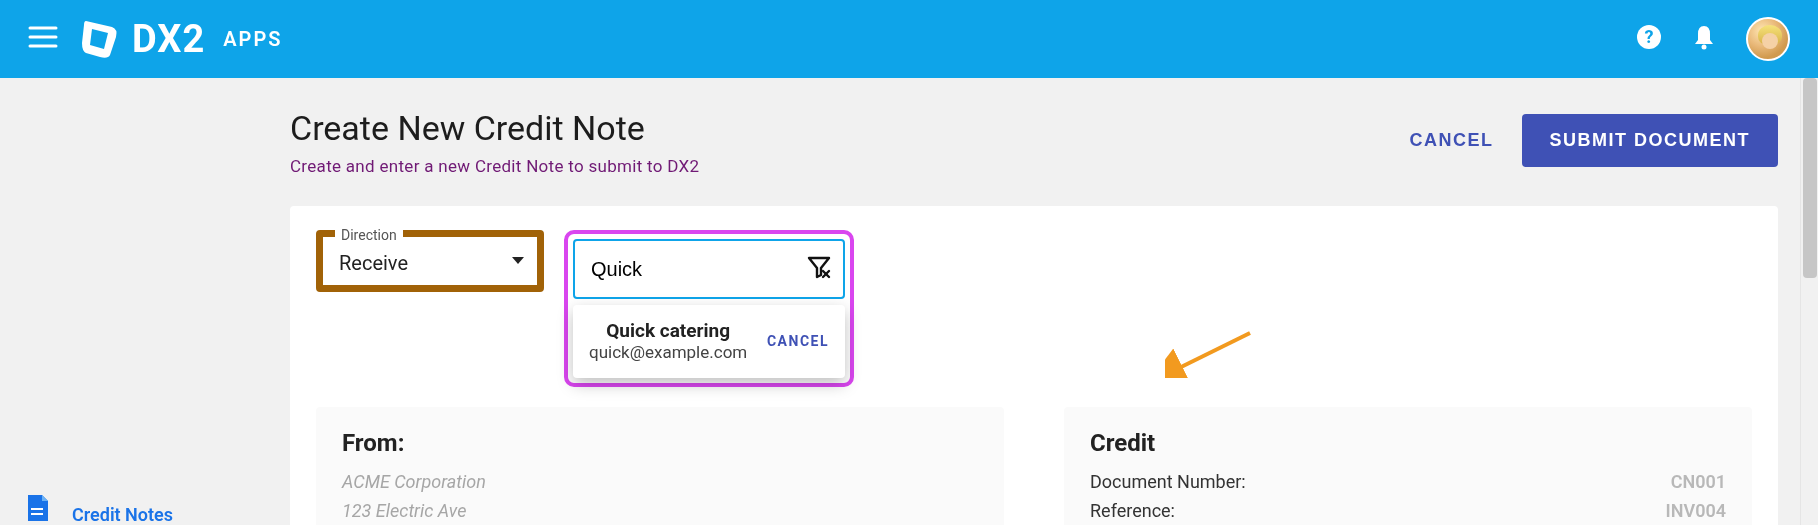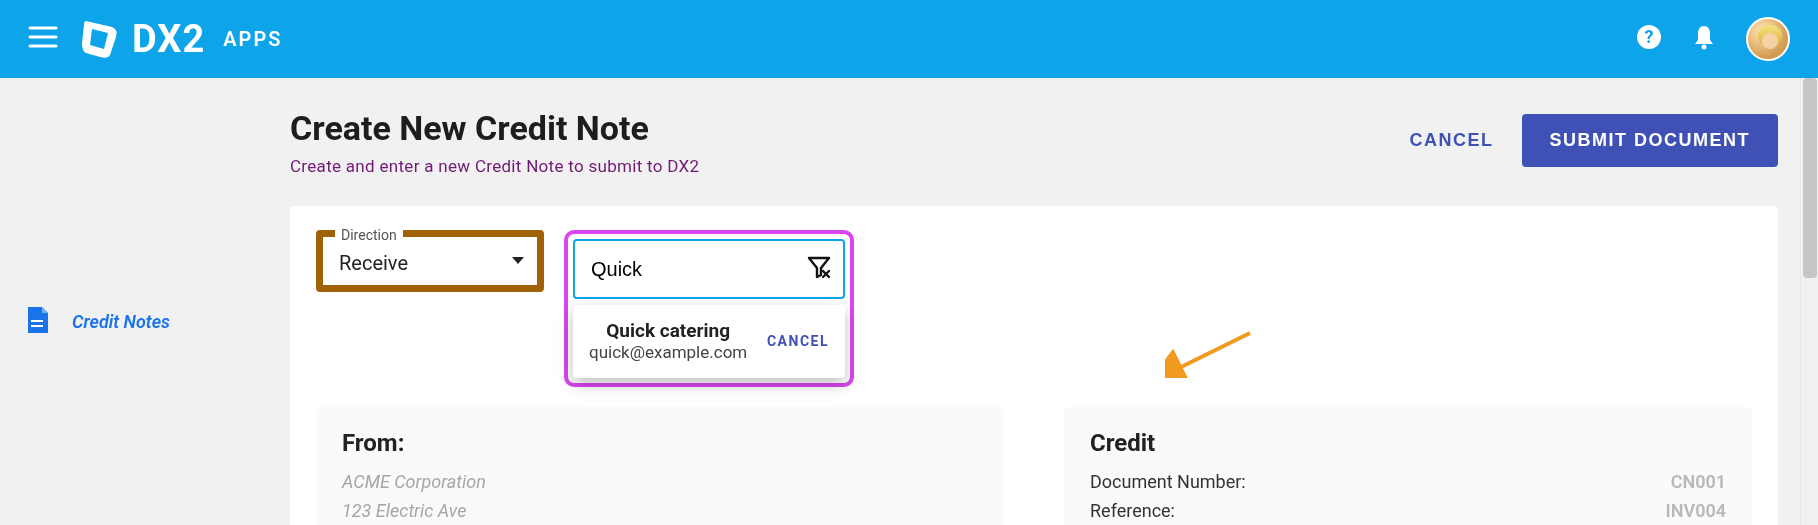--- a/index.html
+++ b/index.html
@@ -53,42 +53,41 @@
   
   .page {
     display: flex;
     padding: 30px 0 0 0;
     height: calc(100% - 78px);
   }
   .side-col {
     width: 290px;
     padding: 10px 20px 0 26px;
     display: flex;
-    align-items: center;
+    align-items: flex-end;
     gap: 22px;
-    font-style: italic;
   }
   .doc-icon { flex-shrink: 0; }
   .side-link {
     color: #1a73e8;
     font-weight: 600;
     font-size: 18px;
     cursor: pointer;
   }
   .main-col {
     flex: 1;
     padding-right: 40px;
     position: relative;
   }
   .heading-row {
     display: flex;
     align-items: flex-start;
   }
   .heading-text { flex: 1; }
-  .page-title { font-size: 34px; font-weight: 700; color: #1d1d1d; }
+  .page-title { font-size: 34px; font-weight: 400; color: #1d1d1d; }
   .page-subtitle { font-size: 17px; color: #701a75; margin-top: 8px; letter-spacing: 0.3px; }
   .heading-actions { display: flex; align-items: center; gap: 28px; margin-top: 6px; }
   .cancel-btn {
     color: #3f51b5;
     font-weight: 700;
     font-size: 18px;
     letter-spacing: 1.5px;
     cursor: pointer;
     background: none; border: none;
   }

